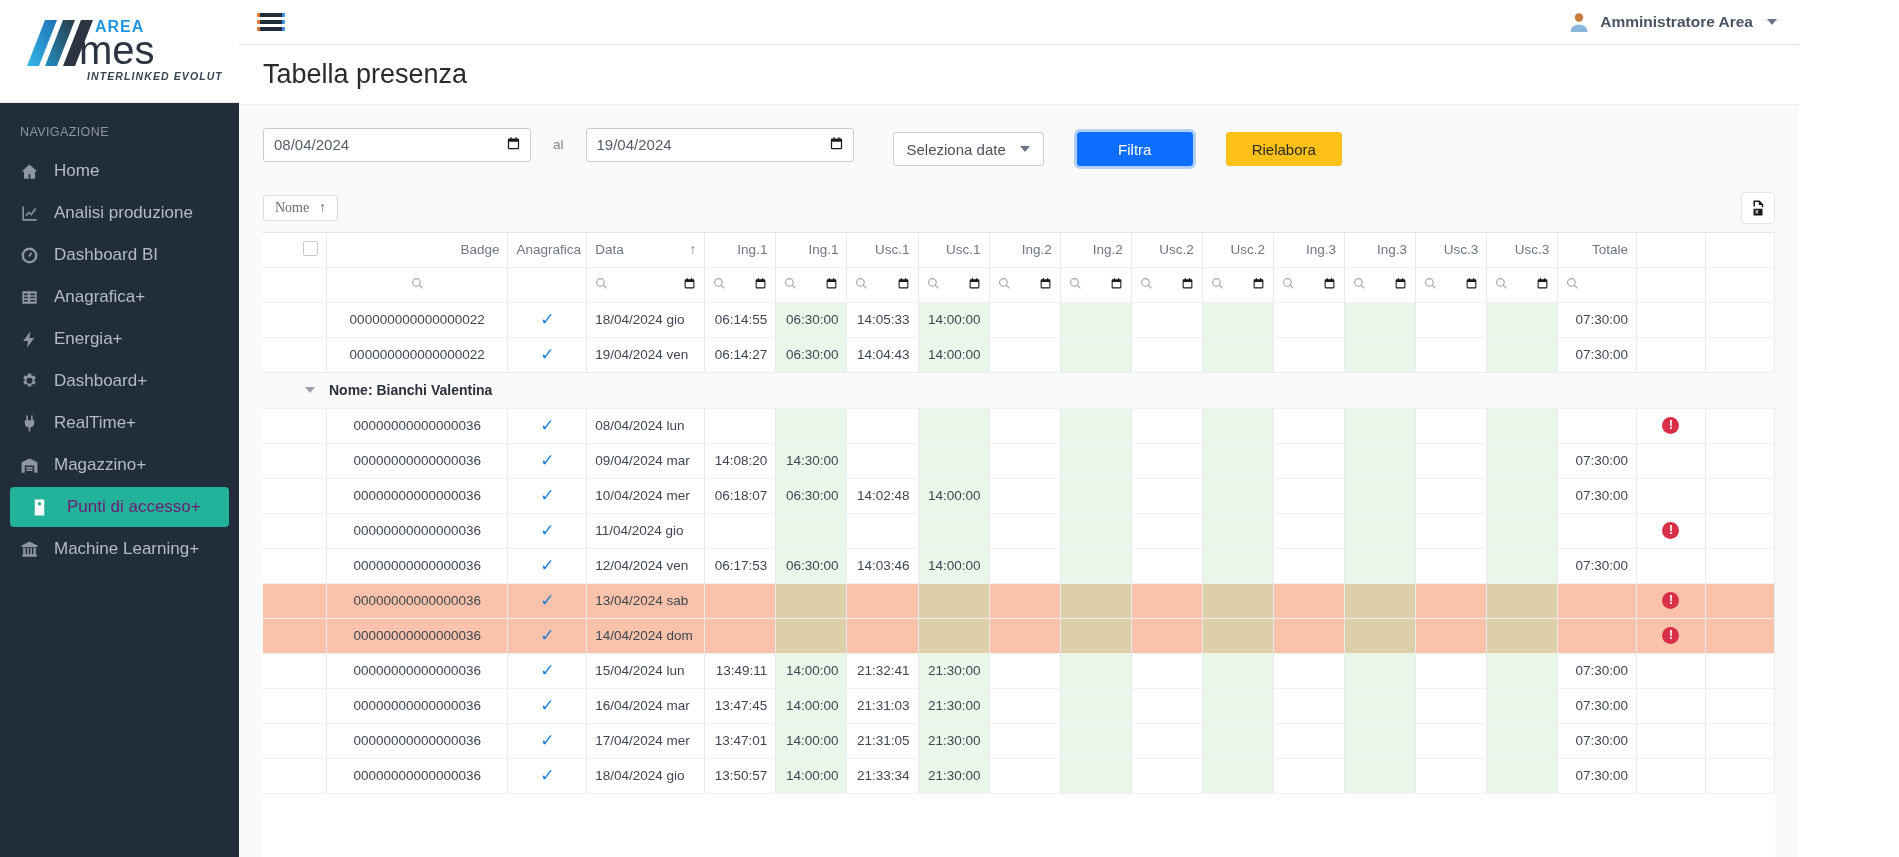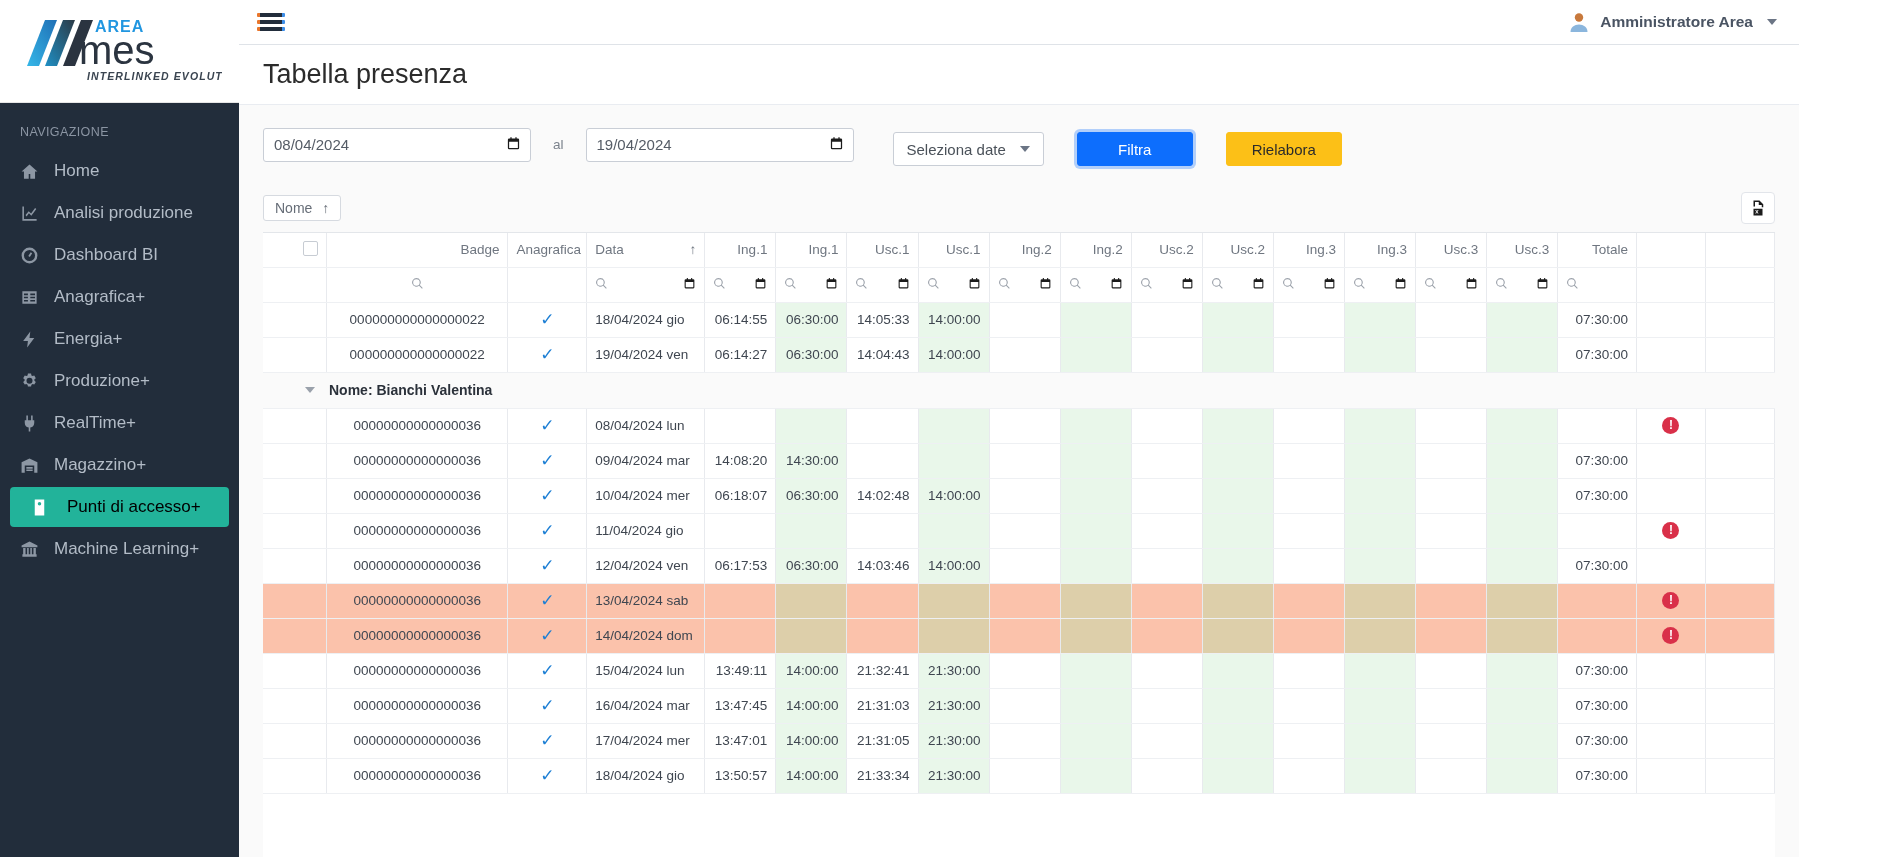--- a/index.html
+++ b/index.html
@@ -31,21 +31,21 @@
     display: flex; align-items: center; gap: 14px;
     color: #b3bcc7; font-size: 17px; padding: 9px 18px;
     margin: 2px 10px 2px 0; cursor: pointer; white-space: nowrap;
   }
   .nav-item .ico {
     width: 22px; height: 22px; flex: 0 0 22px;
     display: flex; align-items: center; justify-content: center;
     color: #8d97a4;
   }
   .nav-item.active {
-    background: #22b39a; color: #000000;
+    background: #22b39a; color: #701a75;
     border-radius: 4px; margin-left: 10px; gap: 17px;
   }
   .nav-item.active .ico { color: #ffffff; }
   .nav-item svg { width: 19px; height: 19px; fill: currentColor; }
 
   
   .main { flex: 1; height: 857px; display: flex; flex-direction: column;
           background: #edf0f5; min-width: 0; }
   .topbar {
     height: 45px; background: #ffffff; display: flex;
@@ -114,21 +114,21 @@
     width: 116px; margin-left: 18px;
   }
 
   .grid-toolbar {
     display: flex; align-items: center; justify-content: space-between;
     padding: 0 24px 0 24px; flex: 0 0 auto; height: 48px;
   }
   .sort-chip {
     border: 1px solid #d6dae0; background: #fff; border-radius: 3px;
     padding: 4px 11px; font-size: 14px; color: #666d77;
-    display: inline-flex; gap: 10px; align-items: center; cursor: pointer;
+    display: inline-flex; gap: 10px; align-items: center; cursor: pointer; font-family: Liberation Serif, serif;
   }
   .xlsx-btn {
     width: 34px; height: 32px; border: 1px solid #e2e5ea; border-radius: 4px;
     background: #fff; display: flex; align-items: center; justify-content: center;
     cursor: pointer;
   }
 
   
   .table-wrap {
     margin: 0 24px; border-top: 1px solid #e3e6ea;
@@ -258,21 +258,21 @@
             </svg>
           </span>
         <span>Energia+</span>
       </li>
       <li class="nav-item">
         <span class="ico">
             <svg viewBox="0 0 24 24">
               <path d="M10 2 9.6 4.3a6 6 0 0 0-1.5.9L6 4.4 4 7.8l1.8 1.5a6 6 0 0 0 0 1.7L4 12.5l2 3.4 2.1-.8a6 6 0 0 0 1.5.9L10 18.3h4l.4-2.3a6 6 0 0 0 1.5-.9l2.1.8 2-3.4-1.8-1.5a6 6 0 0 0 0-1.7L20 7.8l-2-3.4-2.1.8a6 6 0 0 0-1.5-.9L14 2zm2 5.2a3.8 3.8 0 1 1 0 7.6 3.8 3.8 0 0 1 0-7.6z"></path>
             </svg>
           </span>
-        <span>Produzione+</span>
+        <span>Dashboard+</span>
       </li>
       <li class="nav-item">
         <span class="ico">
             <svg viewBox="0 0 24 24">
               <path d="M8 2v6H6v3a6 6 0 0 0 5 5.9V22h2v-5.1A6 6 0 0 0 18 11V8h-2V2h-2v6h-4V2z"></path>
             </svg>
           </span>
         <span>RealTime+</span>
       </li>
       <li class="nav-item">

